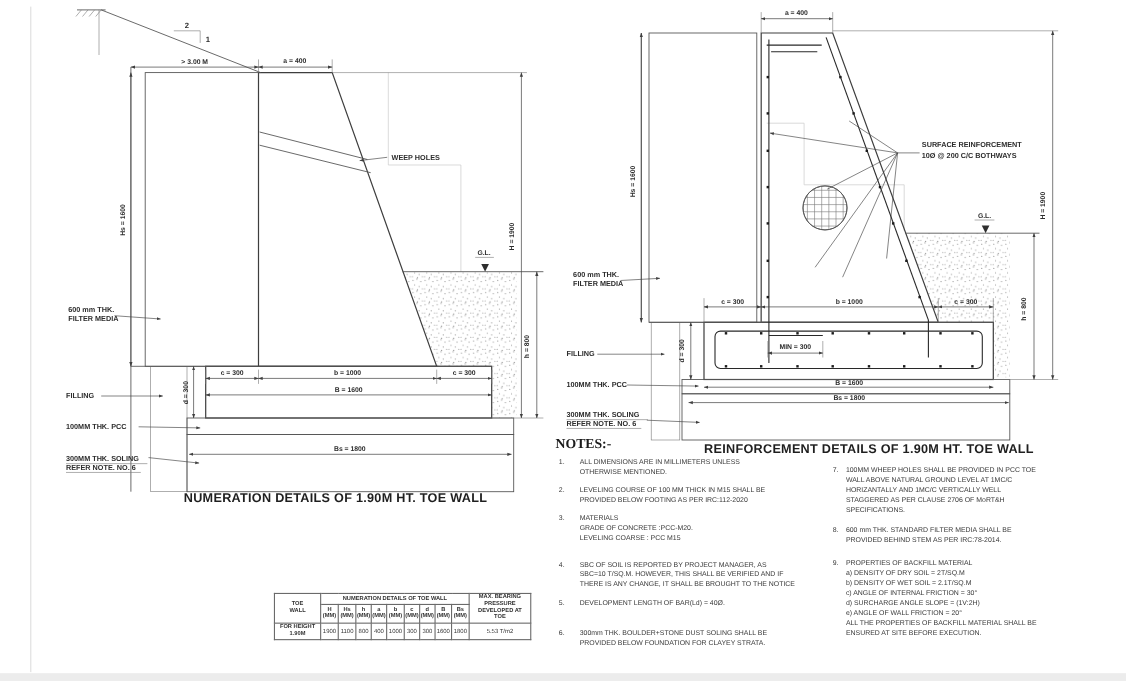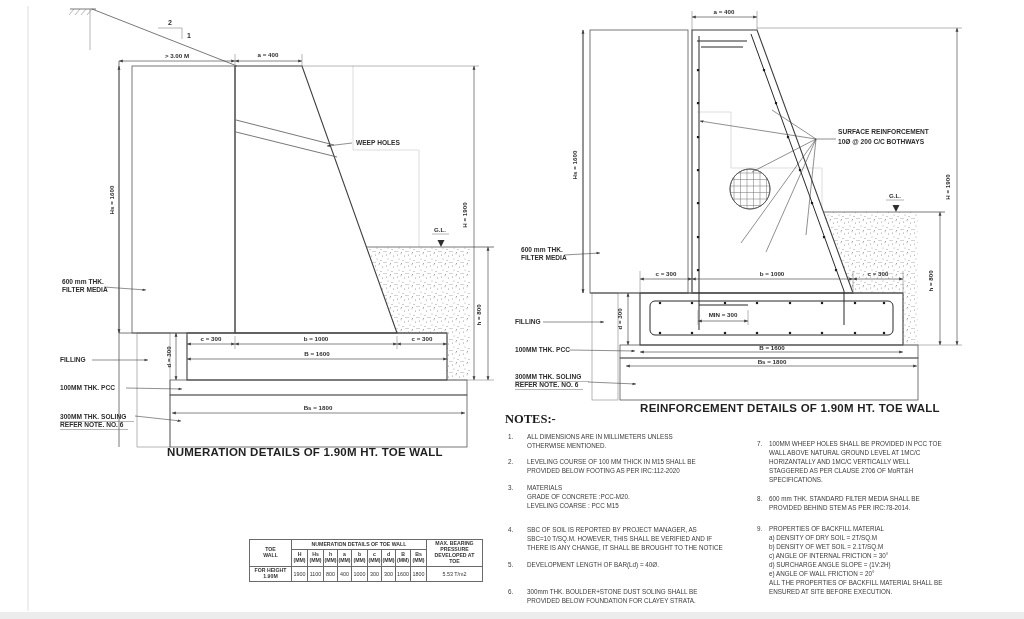--- a/index.html
+++ b/index.html
@@ -18,21 +18,21 @@
   .lead{stroke:#444;stroke-width:.6;fill:none;marker-end:url(#arr);}
   .plain{stroke:#444;stroke-width:.6;fill:none;}
   .bar{stroke:#282828;stroke-width:1;fill:none;}
   .faint{stroke:#cfcfcf;stroke-width:.7;fill:none;}
   .dot{fill:#1c1c1c;}
   .tri{fill:#2e2e2e;}
   #pstone path{fill:#fff;stroke:#8a8a8a;stroke-width:.7;}
   #psoling path{fill:#fff;stroke:#787878;stroke-width:.9;stroke-linejoin:round;}
   .stip{fill:#8d8d8d;}
   
-  .notes{position:absolute;left:505px;top:412px;width:517px;}
+  .notes{position:absolute;left:505px;top:396px;width:517px;}
   .nheading{font-family:"Liberation Serif",serif;font-weight:700;font-size:12.5px;color:#1b1b1b;}
   .ncol{position:absolute;}
   .ncol1{left:3px;top:20px;width:252px;}
   .ncol2{left:252px;top:27px;width:262px;}
   .note{display:flex;font-weight:400;font-size:6.3px;line-height:9px;color:#3a3a3a;}
   .note .num{flex:none;}
   .ncol1 .num{width:19px;}
   .ncol2 .num{width:12px;}
   .note .txt{white-space:pre-line;}
   .ncol1 .note:nth-child(1){margin-bottom:7px;}

